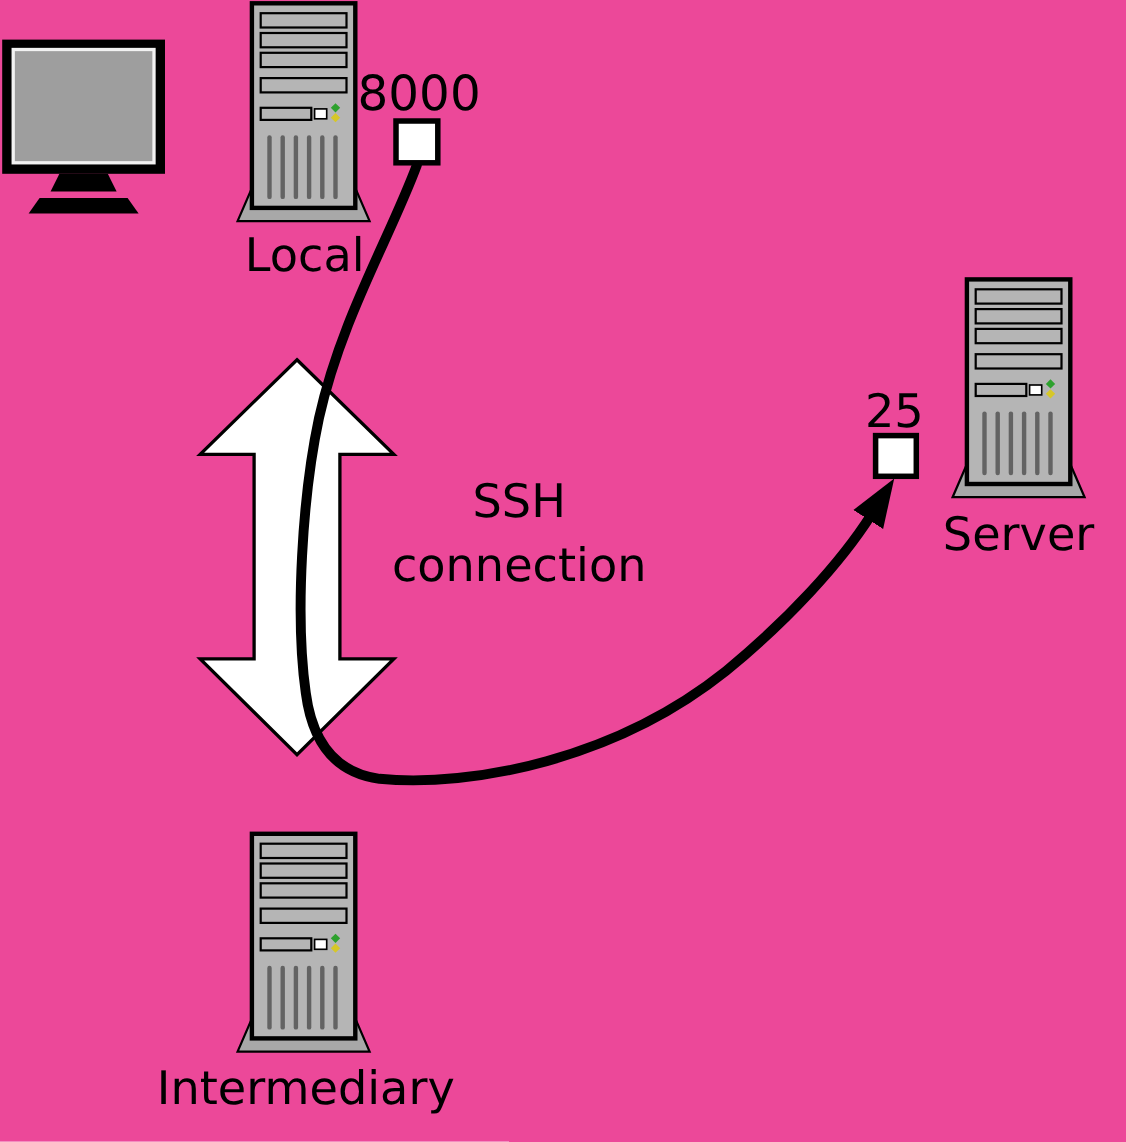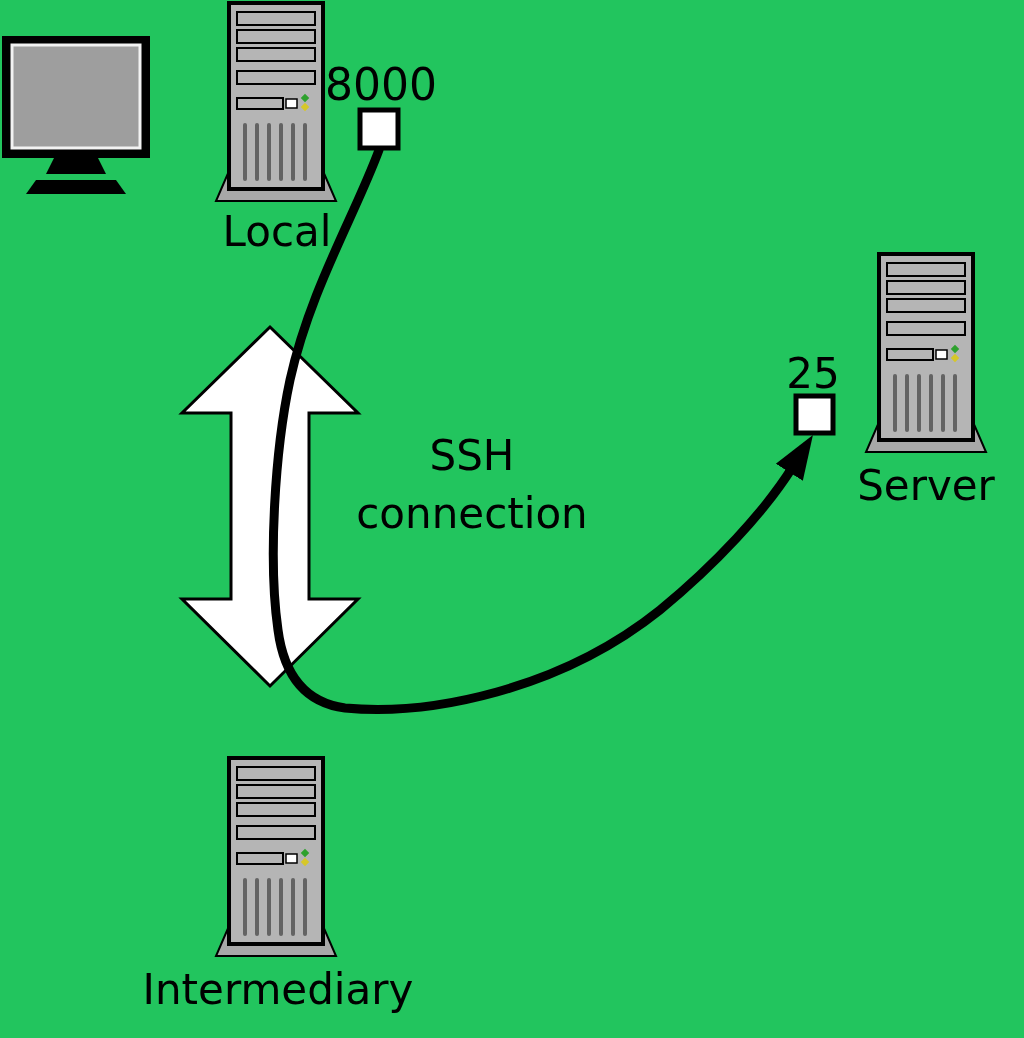--- a/index.html
+++ b/index.html
@@ -5,21 +5,21 @@
   html, body {
     margin: 0;
     padding: 0;
     background: #ffffff;
     font-family: "DejaVu Sans", sans-serif;
   }
   #canvas {
     position: relative;
     width: 1024px;
     height: 1038px;
-    background: #22c55e;
+    background: #ec4899;
     overflow: hidden;
   }
   svg text {
     font-family: "DejaVu Sans", sans-serif;
     fill: #000000;
   }
 </style>
 </head>
 <body>
 

